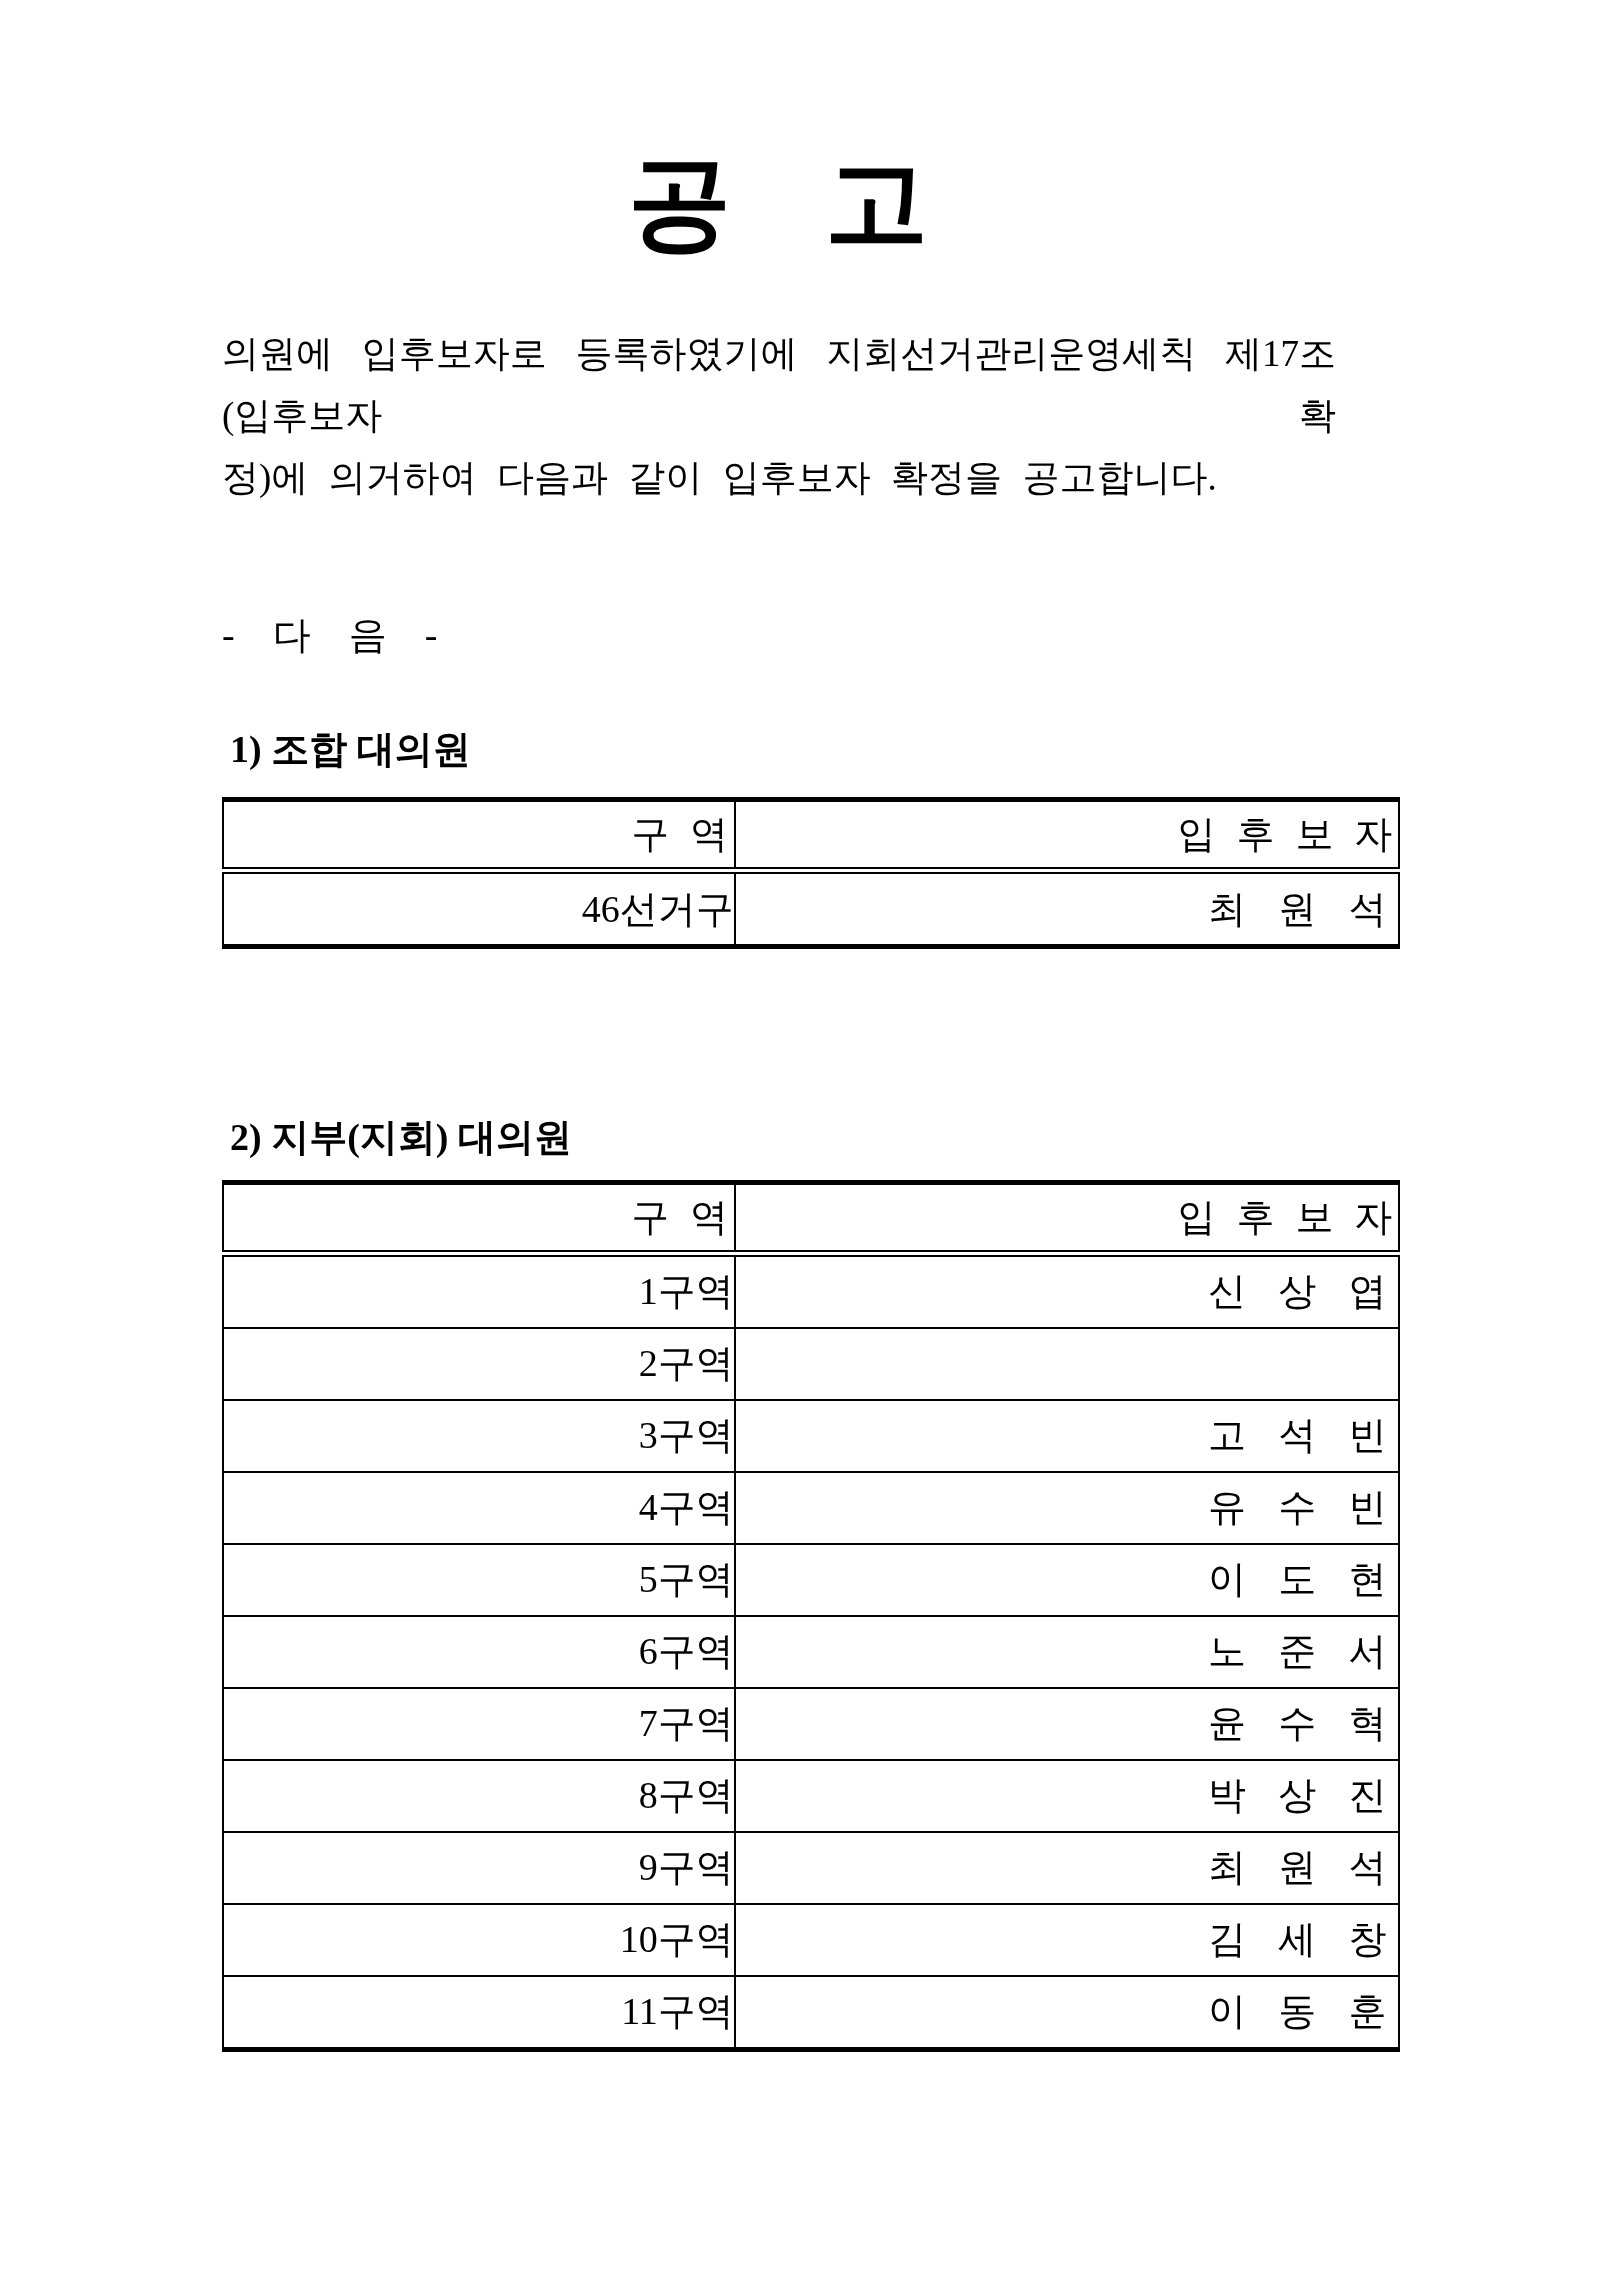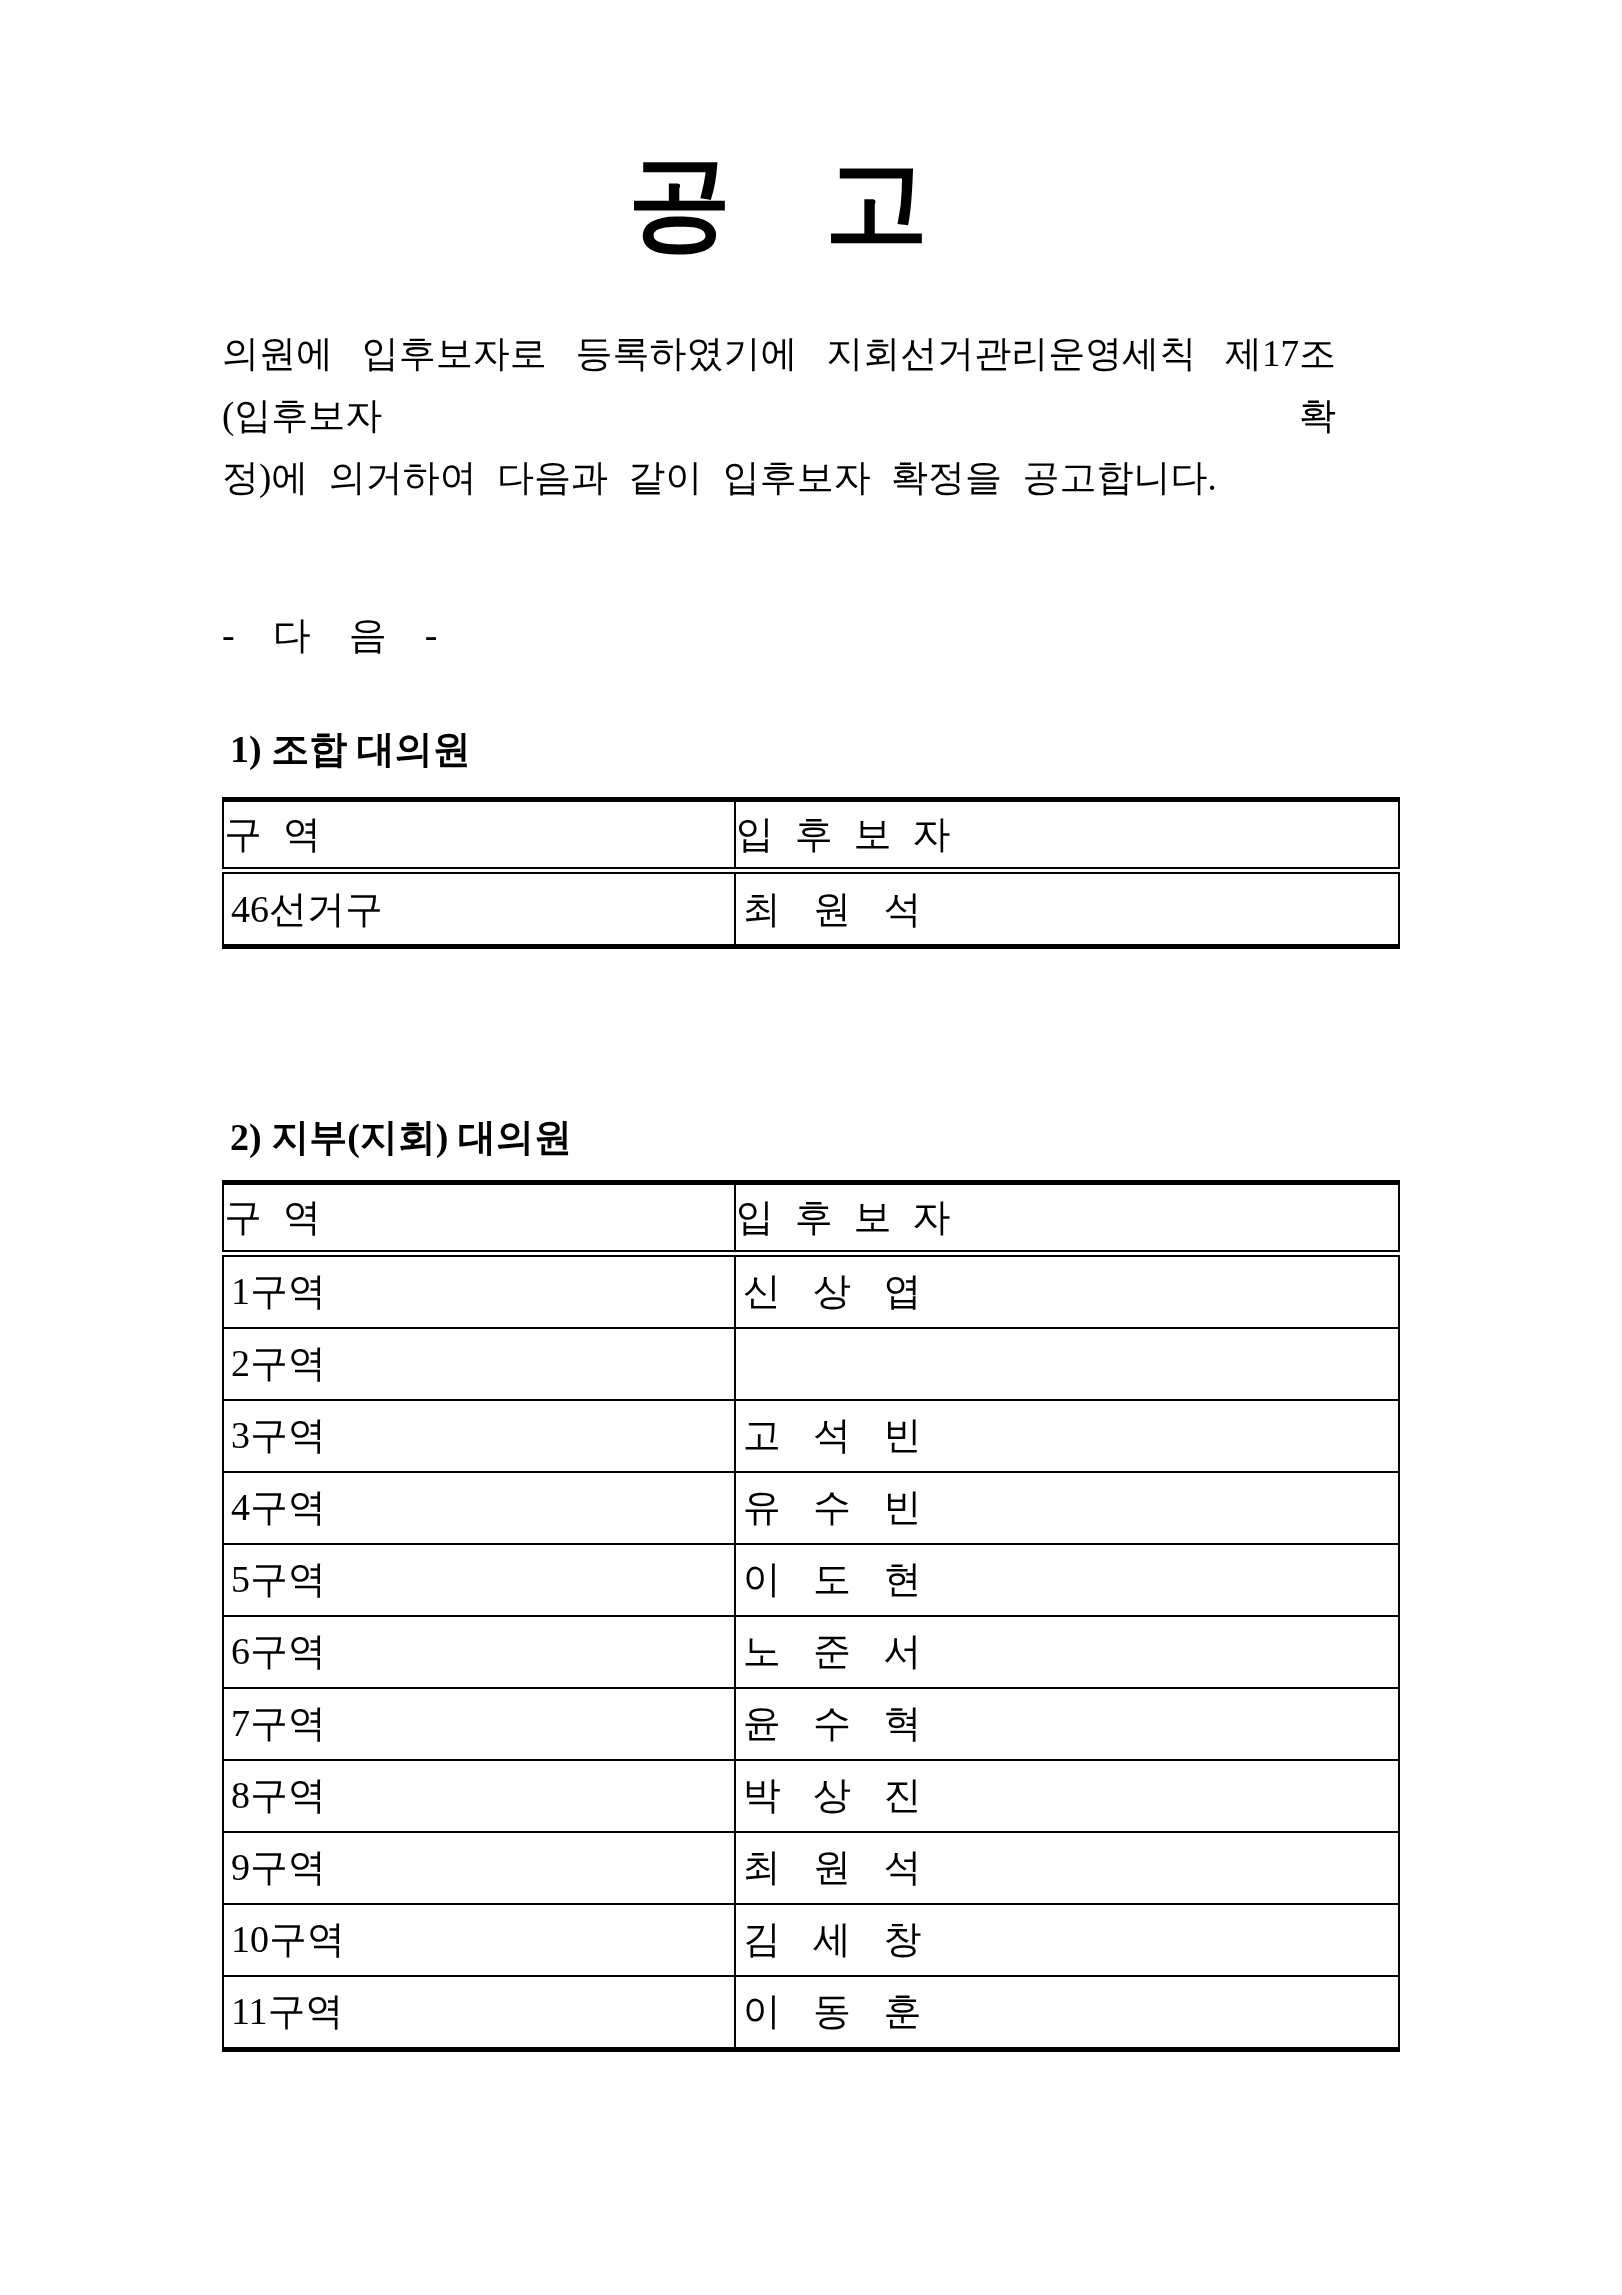--- a/index.html
+++ b/index.html
@@ -60,21 +60,21 @@
     font-size: 38px;
     border-top: 5.2px solid #000;
     border-bottom: 5.2px solid #000;
     border-left: 2.6px solid #000;
     border-right: 2.6px solid #000;
   }
   table.notice-table.t1 { margin-top: 23px; }
   table.notice-table.t2 { margin-top: 17.7px; }
   .notice-table th, .notice-table td {
     border: 2px solid #000;
-    text-align: left;
+    text-align: right;
     vertical-align: middle;
     padding: 0;
     font-weight: normal;
     overflow: hidden;
   }
   .notice-table th {
     height: 65px;
     border-bottom: 7.2px double #000;
     letter-spacing: 0.15em;
   }

